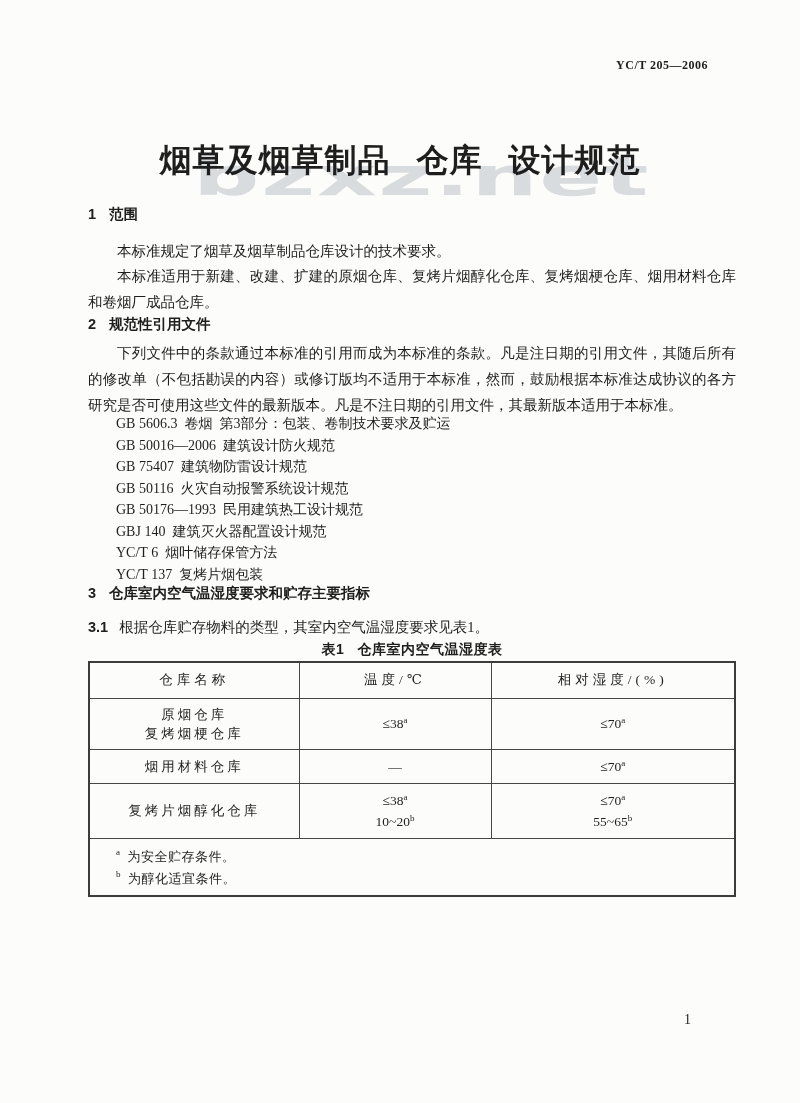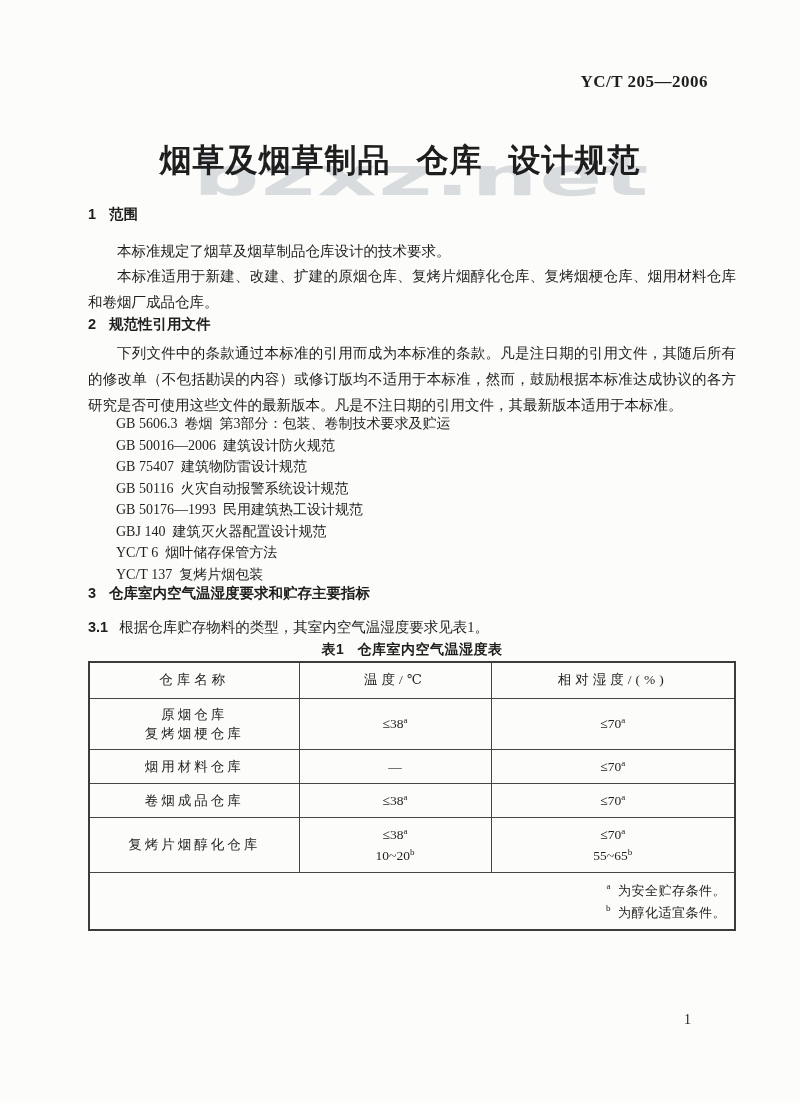--- a/index.html
+++ b/index.html
@@ -23,23 +23,23 @@
     line-height: 1;
     color: #d9dcdf;
     letter-spacing: 1px;
     transform: scaleX(1.72);
     transform-origin: left top;
     z-index: 0;
     user-select: none;
   }
   .doc-code {
     position: absolute;
-    top: 72px;
+    top: 58px;
     right: 92px;
-    font-size: 17px;
+    font-size: 12px;
     font-weight: bold;
     letter-spacing: 0.5px;
     z-index: 2;
   }
   .doc-title {
     position: absolute;
     top: 139px;
     left: 0;
     width: 100%;
     text-align: center;
@@ -109,21 +109,21 @@
   tr.fn-row { height: 58px; }
   td.name { letter-spacing: 3px; }
   td.name div { line-height: 19px; }
   td.val div { line-height: 21px; }
   sup {
     font-size: 9px;
     vertical-align: super;
     line-height: 0;
   }
   tr.fn-row td {
-    text-align: right;
+    text-align: left;
     vertical-align: top;
     padding: 7px 8px 4px 26px;
     border-radius: 7px;
   }
   .fn { font-size: 13px; line-height: 22px; letter-spacing: 0.5px; }
   .fn sup { margin-right: 7px; }
   .page-number {
     position: absolute;
     left: 684px;
     top: 1012px;
@@ -207,31 +207,20 @@
         <td class="name">
           <div>烟用材料仓库</div>
         </td>
         <td class="val">
           <div><span>—</span><sup></sup></div>
         </td>
         <td class="val">
           <div><span>≤70</span><sup>a</sup></div>
         </td>
       </tr>
-      <tr class="r3">
-        <td class="name">
-          <div>卷烟成品仓库</div>
-        </td>
-        <td class="val">
-          <div><span>≤38</span><sup>a</sup></div>
-        </td>
-        <td class="val">
-          <div><span>≤70</span><sup>a</sup></div>
-        </td>
-      </tr>
       <tr class="r4">
         <td class="name">
           <div>复烤片烟醇化仓库</div>
         </td>
         <td class="val">
           <div><span>≤38</span><sup>a</sup></div>
           <div><span>10~20</span><sup>b</sup></div>
         </td>
         <td class="val">
           <div><span>≤70</span><sup>a</sup></div>

